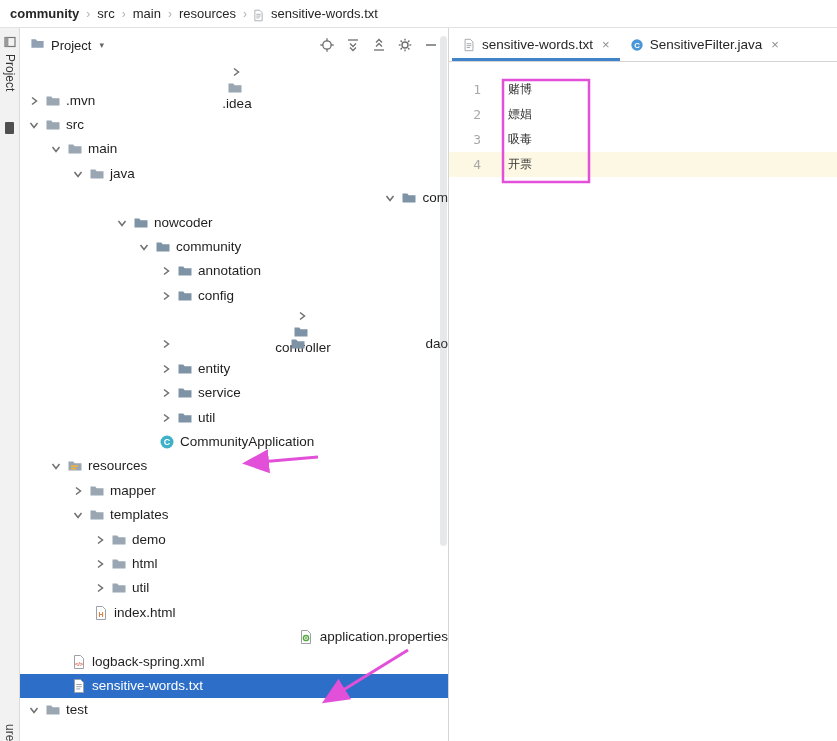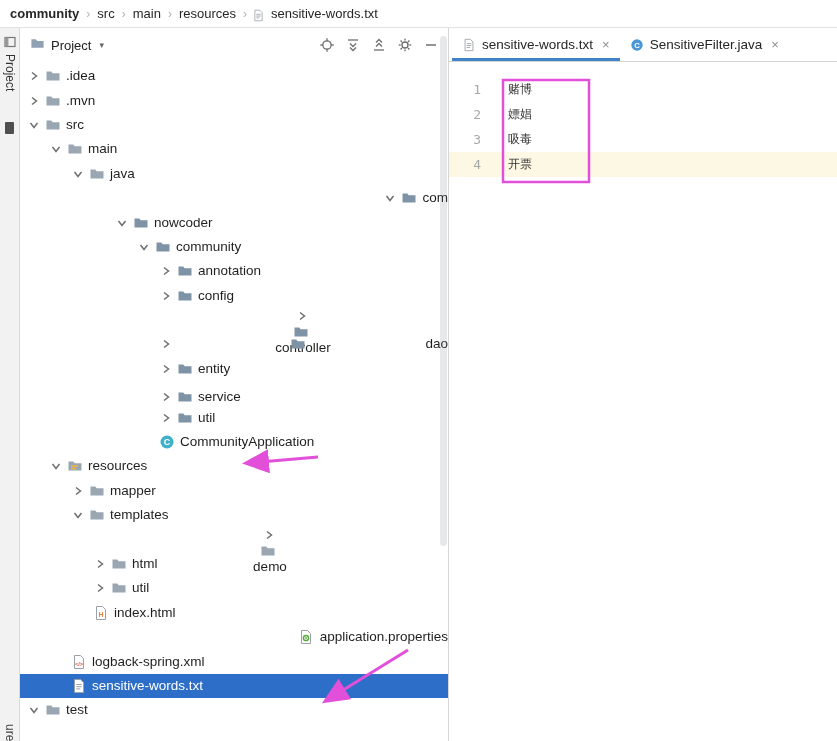--- a/index.html
+++ b/index.html
@@ -154,49 +154,49 @@
               </svg>
             </span>
             <span class="panel-action">
               <svg width="16" height="16" viewBox="0 0 16 16">
                 <line x1="3" y1="8" x2="13" y2="8" stroke="#6f6f6f" stroke-width="1.5"></line>
               </svg>
             </span>
           </div>
       </div>
       <div class="tree" id="tree">
+          <div class="tree-row" style="padding-left: 6px; flex-direction: column;">
+            <span class="tw-chevron">
+              <svg width="16" height="16" viewBox="0 0 16 16">
+                <polyline points="6,4.5 10.5,8 6,11.5" fill="none" stroke="#6f6f6f" stroke-width="1.5"></polyline>
+              </svg>
+            </span>
+            <span class="tw-icon">
+              <svg width="16" height="16" viewBox="0 0 16 16">
+                <path d="M1.5 3.5 H6.2 L7.7 5.2 H14.5 V12.5 H1.5 Z" fill="#9aa7b2"></path>
+              </svg>
+            </span>
+            <span class="tw-label">.idea</span>
+          </div>
           <div class="tree-row" style="padding-left: 6px;">
             <span class="tw-chevron">
               <svg width="16" height="16" viewBox="0 0 16 16">
                 <polyline points="6,4.5 10.5,8 6,11.5" fill="none" stroke="#6f6f6f" stroke-width="1.5"></polyline>
               </svg>
             </span>
             <span class="tw-icon">
               <svg width="16" height="16" viewBox="0 0 16 16">
                 <path d="M1.5 3.5 H6.2 L7.7 5.2 H14.5 V12.5 H1.5 Z" fill="#9aa7b2"></path>
               </svg>
             </span>
-            <span class="tw-label">.idea</span>
+            <span class="tw-label">.mvn</span>
           </div>
           <div class="tree-row" style="padding-left: 6px;">
             <span class="tw-chevron">
               <svg width="16" height="16" viewBox="0 0 16 16">
-                <polyline points="6,4.5 10.5,8 6,11.5" fill="none" stroke="#6f6f6f" stroke-width="1.5"></polyline>
-              </svg>
-            </span>
-            <span class="tw-icon">
-              <svg width="16" height="16" viewBox="0 0 16 16">
-                <path d="M1.5 3.5 H6.2 L7.7 5.2 H14.5 V12.5 H1.5 Z" fill="#9aa7b2"></path>
-              </svg>
-            </span>
-            <span class="tw-label">.mvn</span>
-          </div>
-          <div class="tree-row" style="padding-left: 6px;">
-            <span class="tw-chevron">
-              <svg width="16" height="16" viewBox="0 0 16 16">
                 <polyline points="4.5,6 8,10.5 11.5,6" fill="none" stroke="#6f6f6f" stroke-width="1.5"></polyline>
               </svg>
             </span>
             <span class="tw-icon">
               <svg width="16" height="16" viewBox="0 0 16 16">
                 <path d="M1.5 3.5 H6.2 L7.7 5.2 H14.5 V12.5 H1.5 Z" fill="#9aa7b2"></path>
               </svg>
             </span>
             <span class="tw-label">src</span>
           </div>
@@ -323,21 +323,21 @@
                 <polyline points="6,4.5 10.5,8 6,11.5" fill="none" stroke="#6f6f6f" stroke-width="1.5"></polyline>
               </svg>
             </span>
             <span class="tw-icon">
               <svg width="16" height="16" viewBox="0 0 16 16">
                 <path d="M1.5 3.5 H6.2 L7.7 5.2 H14.5 V12.5 H1.5 Z" fill="#7e93a6"></path>
               </svg>
             </span>
             <span class="tw-label">entity</span>
           </div>
-          <div class="tree-row" style="padding-left: 138px; align-items: flex-end;">
+          <div class="tree-row" style="padding-left: 138px;">
             <span class="tw-chevron">
               <svg width="16" height="16" viewBox="0 0 16 16">
                 <polyline points="6,4.5 10.5,8 6,11.5" fill="none" stroke="#6f6f6f" stroke-width="1.5"></polyline>
               </svg>
             </span>
             <span class="tw-icon">
               <svg width="16" height="16" viewBox="0 0 16 16">
                 <path d="M1.5 3.5 H6.2 L7.7 5.2 H14.5 V12.5 H1.5 Z" fill="#7e93a6"></path>
               </svg>
             </span>
@@ -399,21 +399,21 @@
                 <polyline points="4.5,6 8,10.5 11.5,6" fill="none" stroke="#6f6f6f" stroke-width="1.5"></polyline>
               </svg>
             </span>
             <span class="tw-icon">
               <svg width="16" height="16" viewBox="0 0 16 16">
                 <path d="M1.5 3.5 H6.2 L7.7 5.2 H14.5 V12.5 H1.5 Z" fill="#9aa7b2"></path>
               </svg>
             </span>
             <span class="tw-label">templates</span>
           </div>
-          <div class="tree-row" style="padding-left: 72px; flex-direction: column;">
+          <div class="tree-row" style="padding-left: 72px;">
             <span class="tw-chevron">
               <svg width="16" height="16" viewBox="0 0 16 16">
                 <polyline points="6,4.5 10.5,8 6,11.5" fill="none" stroke="#6f6f6f" stroke-width="1.5"></polyline>
               </svg>
             </span>
             <span class="tw-icon">
               <svg width="16" height="16" viewBox="0 0 16 16">
                 <path d="M1.5 3.5 H6.2 L7.7 5.2 H14.5 V12.5 H1.5 Z" fill="#9aa7b2"></path>
               </svg>
             </span>

